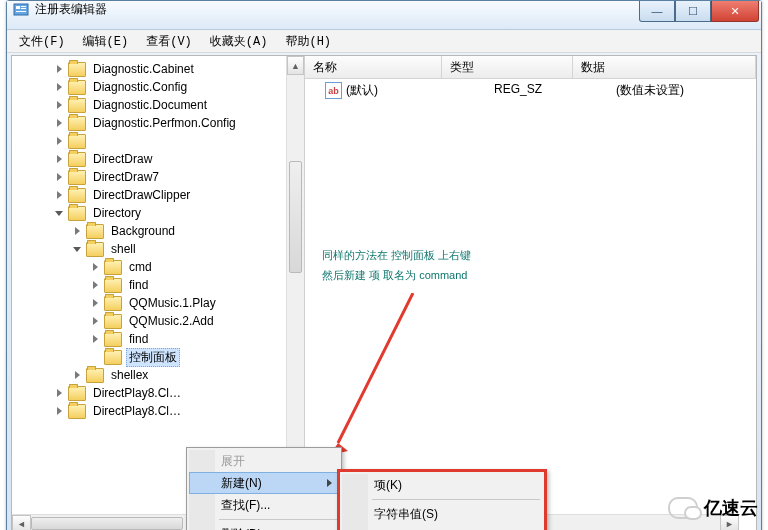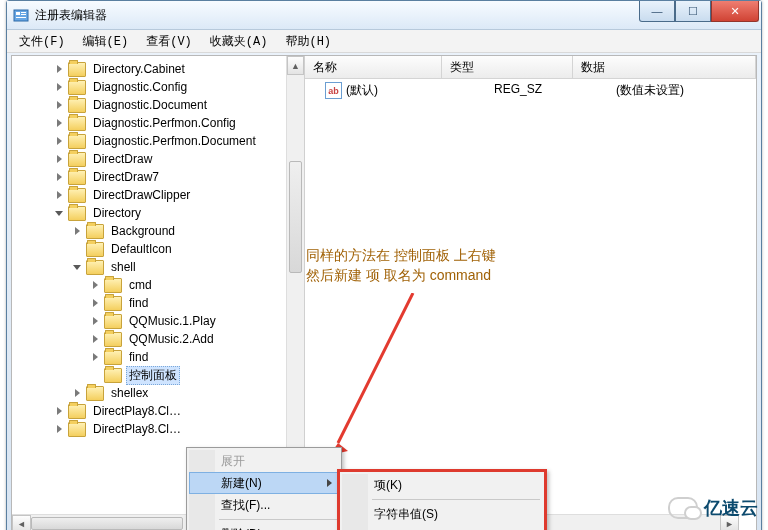--- a/index.html
+++ b/index.html
@@ -1,20 +1,20 @@
 <!DOCTYPE html>
 <html><head>
 <meta charset="utf-8">
 <style>
   html, body { margin:0; padding:0; font-family: "Microsoft YaHei", Tahoma, sans-serif; font-size:12px; background:#fff; }
   .crop { width:768px; height:530px; overflow:hidden; position:relative; background:#fff; }
 
   
   .window { position:absolute; left:6px; top:0; width:754px; height:560px; border:1px solid #5a7fa0; border-radius:3px 3px 0 0; background:linear-gradient(#ecf3fb,#d7e4f2); box-shadow:0 0 3px rgba(0,0,0,.3); }
-  .titlebar { height:28px; display:flex; align-items:center; padding:0 6px; background:linear-gradient(#f7fbff,#dce9f7); border-bottom:1px solid #b7c9db; }
+  .titlebar { height:28px; display:flex; padding:0 6px; background:linear-gradient(#f7fbff,#dce9f7); border-bottom:1px solid #b7c9db; }
   .titlebar .ico { width:16px; height:16px; margin-right:6px; }
   .titlebar .ttl { color:#000; flex:1; }
   .winbtns { position:absolute; right:2px; top:0; display:flex; }
   .winbtn { width:34px; height:20px; border:1px solid #4a6b8a; border-top:none; background:linear-gradient(#e9f2fb,#c9dcef); color:#31506e; display:flex; align-items:center; justify-content:center; font-size:11px; }
   .winbtn.close { width:46px; background:linear-gradient(#ef7e71,#d04334); color:#fff; border-color:#93352c; border-radius:0 0 3px 0; }
   .winbtn.min { border-radius:0 0 0 3px; }
   .menubar { height:22px; background:#f3f3f3; border-bottom:1px solid #d9d9d9; display:flex; align-items:center; padding:0 6px; gap:6px; }
   .menuitem { padding:2px 6px; color:#000;font-family:Liberation Mono, monospace; }
 
   .client { position:absolute; left:4px; right:4px; top:54px; bottom:28px; background:#fff; border:1px solid #b8b8b8; display:flex; }
@@ -45,35 +45,35 @@
   
   .vsb{position:absolute;right:0;top:0;bottom:17px;width:17px;background:#f0f0f0;border-left:1px solid #dedede;}
   .vsb .btn{height:17px;background:linear-gradient(#fdfdfd,#e3e3e3);border:1px solid #c4c4c4;display:flex;align-items:center;justify-content:center;color:#606060;font-size:9px;}
   .vsb .thumb{position:absolute;left:2px;right:2px;background:linear-gradient(#efefef,#d8d8d8);border:1px solid #b9b9b9;border-radius:2px;}
   .hsb{position:absolute;left:0;right:17px;bottom:0;height:17px;background:#f0f0f0;border-top:1px solid #dedede;display:flex;}
   .hsb .btn{width:17px;background:linear-gradient(#fdfdfd,#e3e3e3);border:1px solid #c4c4c4;display:flex;align-items:center;justify-content:center;color:#606060;font-size:9px;}
   .hsb .track{flex:1;position:relative;}
   .hsb .thumb{position:absolute;top:2px;bottom:2px;background:linear-gradient(#efefef,#d8d8d8);border:1px solid #b9b9b9;border-radius:2px;}
 
   
-  .anno-text { position:absolute; left:306px; top:245px; color:#a16207; font-size:14px; line-height:20px; }
+  .anno-text { position:absolute; left:322px; top:245px; color:#0f766e; font-size:11px; line-height:20px; }
   .arrow { position:absolute; left:318px; top:293px; width:120px; height:165px; pointer-events:none; }
 
   
   .ctx { position:absolute; background:#f1f1f1; border:1px solid #9b9b9b; box-shadow:2px 2px 4px rgba(0,0,0,.25); padding:2px; }
   .ctx .gutter { position:absolute; left:2px; top:2px; bottom:2px; width:26px; background:#e8e8e8; }
   .ctx-item { position:relative; height:22px; display:flex; align-items:center; padding-left:32px; padding-right:18px; }
   .ctx-item.hover { background:#bcd7f5; border:1px solid #7eb0e2; padding-left:31px; padding-right:17px; height:20px; }
   .ctx-item.disabled { color:#9a9a9a; }
   .ctx-item .sub { position:absolute; right:6px; top:6px; border-left:5px solid #454545; border-top:4px solid transparent; border-bottom:4px solid transparent; }
   .ctx-sep { height:1px; background:#c9c9c9; margin:3px 2px 3px 30px; }
   .ctx.main { left:186px; top:447px; width:150px; }
   .ctx.sub  { left:337px; top:469px; width:200px; border:3px solid #de3a2e; }
 
-  .watermark { position:absolute; right:10px; bottom:10px; color:#0c4a6e; font-size:18px; font-weight:bold; display:flex; align-items:center; gap:6px; }
+  .watermark { position:absolute; right:10px; bottom:10px; color:#000000; font-size:18px; font-weight:bold; display:flex; align-items:center; gap:6px; }
   .wm-ico{width:26px;height:18px;border:2px solid #cfcfcf;border-radius:10px;position:relative;}
   .wm-ico::before{content:"";position:absolute;right:-6px;bottom:-3px;width:14px;height:10px;border:2px solid #cfcfcf;border-radius:8px;background:#fff;}
 </style>
 </head>
 <body>
 
 <div class="crop">
   <div class="window">
     <div class="titlebar">
       <svg class="ico" viewBox="0 0 16 16">
@@ -98,41 +98,40 @@
       <span class="menuitem">帮助(H)</span>
     </div>
 
     <div class="client">
 
       <div class="tree-pane">
         <div class="tree" id="tree">
             <div class="trow d1">
               <span class="tog "></span>
               <span class="fld"></span>
-              <span class="lbl">Directory.Cabinet</span>
+              <span class="lbl">Diagnostic.Cabinet</span>
             </div>
             <div class="trow d1">
               <span class="tog "></span>
               <span class="fld"></span>
               <span class="lbl">Diagnostic.Config</span>
             </div>
             <div class="trow d1">
               <span class="tog "></span>
               <span class="fld"></span>
               <span class="lbl">Diagnostic.Document</span>
             </div>
             <div class="trow d1">
               <span class="tog "></span>
               <span class="fld"></span>
               <span class="lbl">Diagnostic.Perfmon.Config</span>
             </div>
             <div class="trow d1">
               <span class="tog "></span>
               <span class="fld"></span>
-              <span class="lbl">Diagnostic.Perfmon.Document</span>
             </div>
             <div class="trow d1">
               <span class="tog "></span>
               <span class="fld"></span>
               <span class="lbl">DirectDraw</span>
             </div>
             <div class="trow d1">
               <span class="tog "></span>
               <span class="fld"></span>
               <span class="lbl">DirectDraw7</span>
@@ -144,25 +143,20 @@
             </div>
             <div class="trow d1">
               <span class="tog open"></span>
               <span class="fld"></span>
               <span class="lbl">Directory</span>
             </div>
             <div class="trow d2">
               <span class="tog "></span>
               <span class="fld"></span>
               <span class="lbl">Background</span>
-            </div>
-            <div class="trow d2">
-              <span class="tog none"></span>
-              <span class="fld"></span>
-              <span class="lbl">DefaultIcon</span>
             </div>
             <div class="trow d2">
               <span class="tog open"></span>
               <span class="fld"></span>
               <span class="lbl">shell</span>
             </div>
             <div class="trow d3">
               <span class="tog "></span>
               <span class="fld"></span>
               <span class="lbl">cmd</span>

